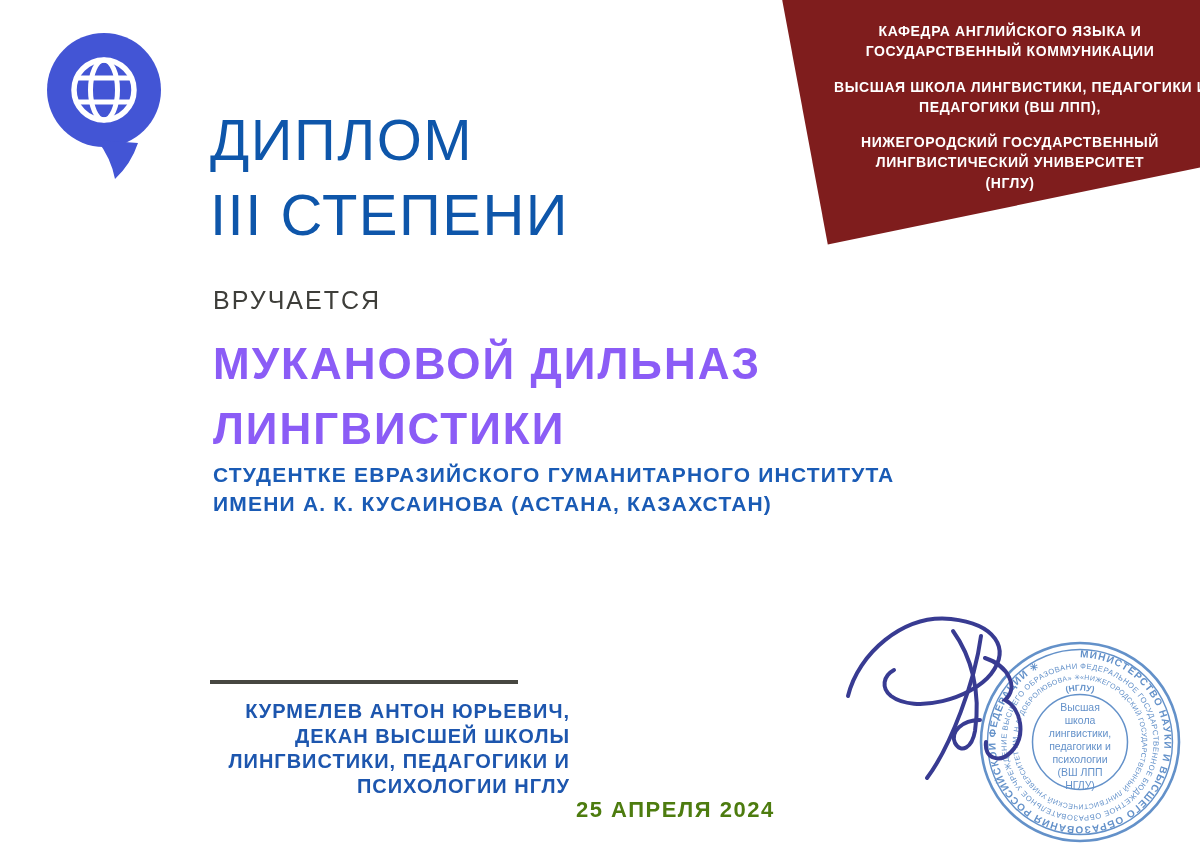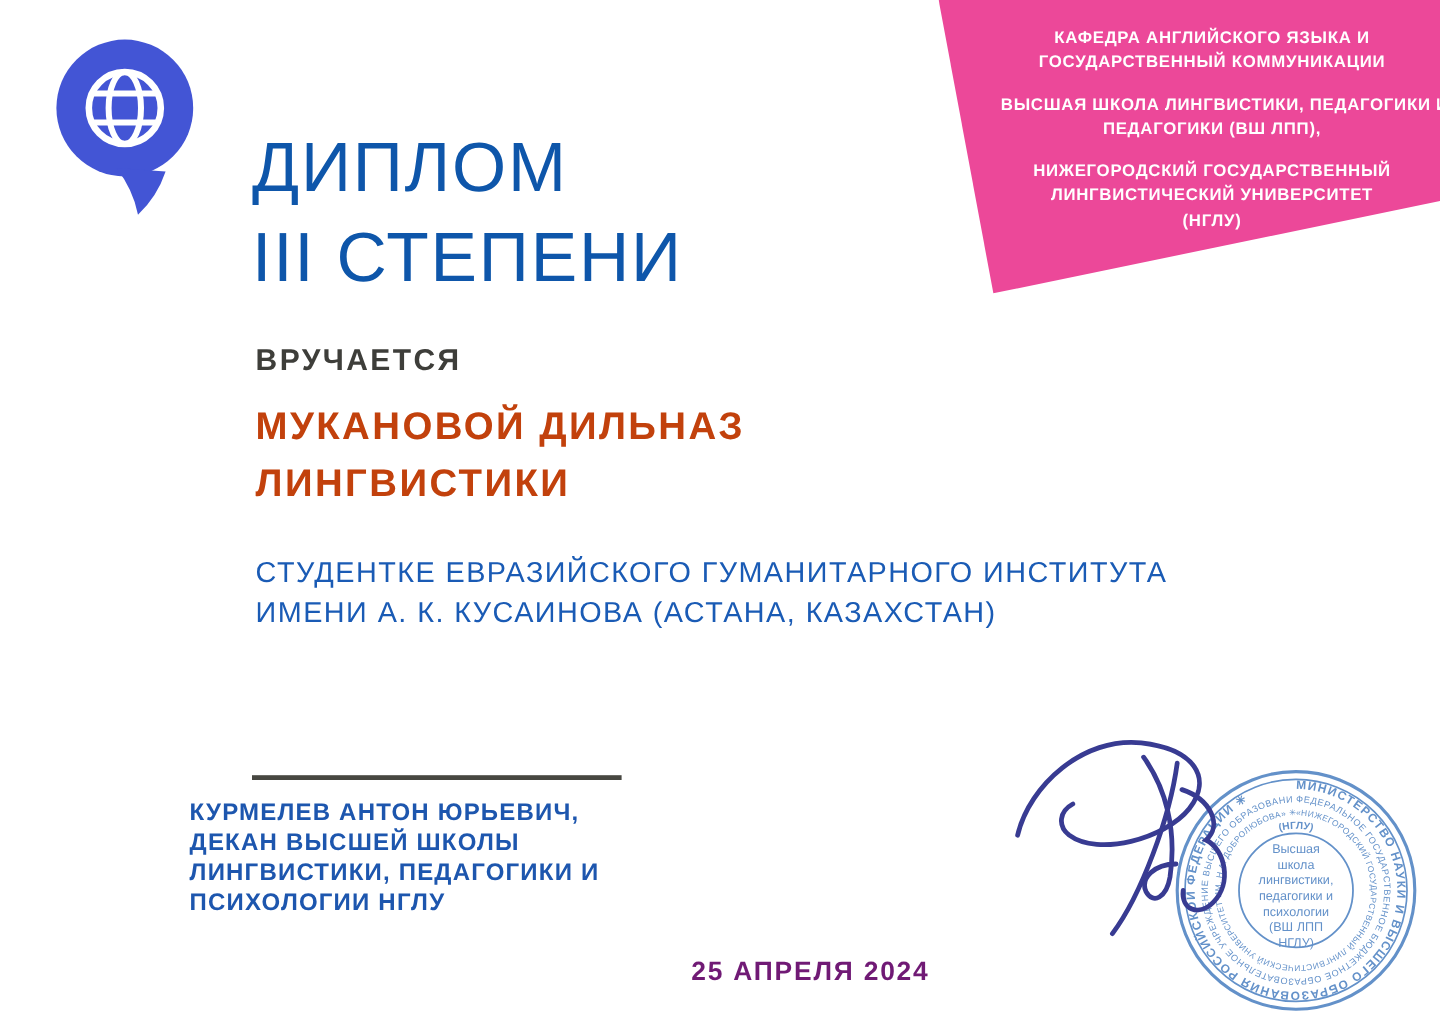--- a/index.html
+++ b/index.html
@@ -4,53 +4,53 @@
 <style>
   html,body{margin:0;padding:0;background:#888;}
   .page{
     position:relative;width:1200px;height:849px;background:#ffffff;
     overflow:hidden;font-family:"Liberation Sans",sans-serif;
     margin:0 auto;
   }
   
   .corner-block{
     position:absolute;left:778px;top:0;width:422px;height:252px;
-    background:#ec4899;
+    background:#7f1d1d;
     clip-path:polygon(1% 0,100% 0,100% 66.5%,11.8% 97%);
     color:#ffffff;text-align:center;
     padding:0;box-sizing:border-box;
   }
   .corner-block .inner{padding:21px 14px 0 56px;}
   .corner-block p{margin:0 0 15px 0;font-size:14px;font-weight:700;
     line-height:1.45;letter-spacing:0.6px;}
   .corner-block span{display:block;white-space:nowrap;}
   
   .logo{position:absolute;left:45px;top:30px;width:125px;height:155px;}
   
   .title{position:absolute;left:210px;top:103px;color:#0e56aa;
     font-size:58px;font-weight:400;letter-spacing:1.5px;line-height:1.29;}
   .title span{display:block;white-space:nowrap;}
   .presented{position:absolute;left:213px;top:286px;color:#3e3e3a;
-    font-size:25px;font-weight:700;letter-spacing:2px;white-space:nowrap;text-align:right;}
-  .recipient-name{position:absolute;left:213px;top:332px;color:#c2410c;
-    font-size:32px;font-weight:800;letter-spacing:2px;line-height:1.47;}
+    font-size:25px;font-weight:400;letter-spacing:2px;white-space:nowrap;text-align:right;}
+  .recipient-name{position:absolute;left:213px;top:332px;color:#8b5cf6;
+    font-size:44px;font-weight:800;letter-spacing:2px;line-height:1.47;}
   .recipient-name span{display:block;white-space:nowrap;}
   .recipient-desc{position:absolute;left:213px;top:461px;color:#1a5bb5;
-    font-size:24px;font-weight:400;letter-spacing:1.2px;line-height:1.38;}
+    font-size:21px;font-weight:700;letter-spacing:1.2px;line-height:1.38;}
   .recipient-desc span{display:block;white-space:nowrap;}
   .award{position:absolute;left:213px;top:532px;color:#4a4a46;
     font-size:24px;font-weight:700;letter-spacing:3px;line-height:1.7;}
   .award span{display:block;white-space:nowrap;}
   
-  .signatory{position:absolute;left:158px;top:646px;width:412px;text-align:left;}
+  .signatory{position:absolute;left:158px;top:680px;width:412px;text-align:right;}
   .signatory .rule{width:308px;height:4px;background:#474741;margin:0 auto 15px auto;}
   .signatory .line{display:block;color:#1d56ae;font-size:20px;font-weight:800;
     letter-spacing:1px;line-height:25px;white-space:nowrap;}
   
-  .date{position:absolute;left:576px;top:797px;color:#701a75;
+  .date{position:absolute;left:576px;top:797px;color:#4d7c0f;
     font-size:22px;font-weight:800;letter-spacing:1.5px;white-space:nowrap;}
   
   .stamp{position:absolute;left:974px;top:636px;width:212px;height:212px;z-index:1;opacity:.88;}
   .stamp text{fill:#4e82c2;}
   .signature{position:absolute;left:833px;top:596px;width:235px;height:200px;z-index:2;}
 </style>
 </head>
 <body>
 
 <div class="page">

